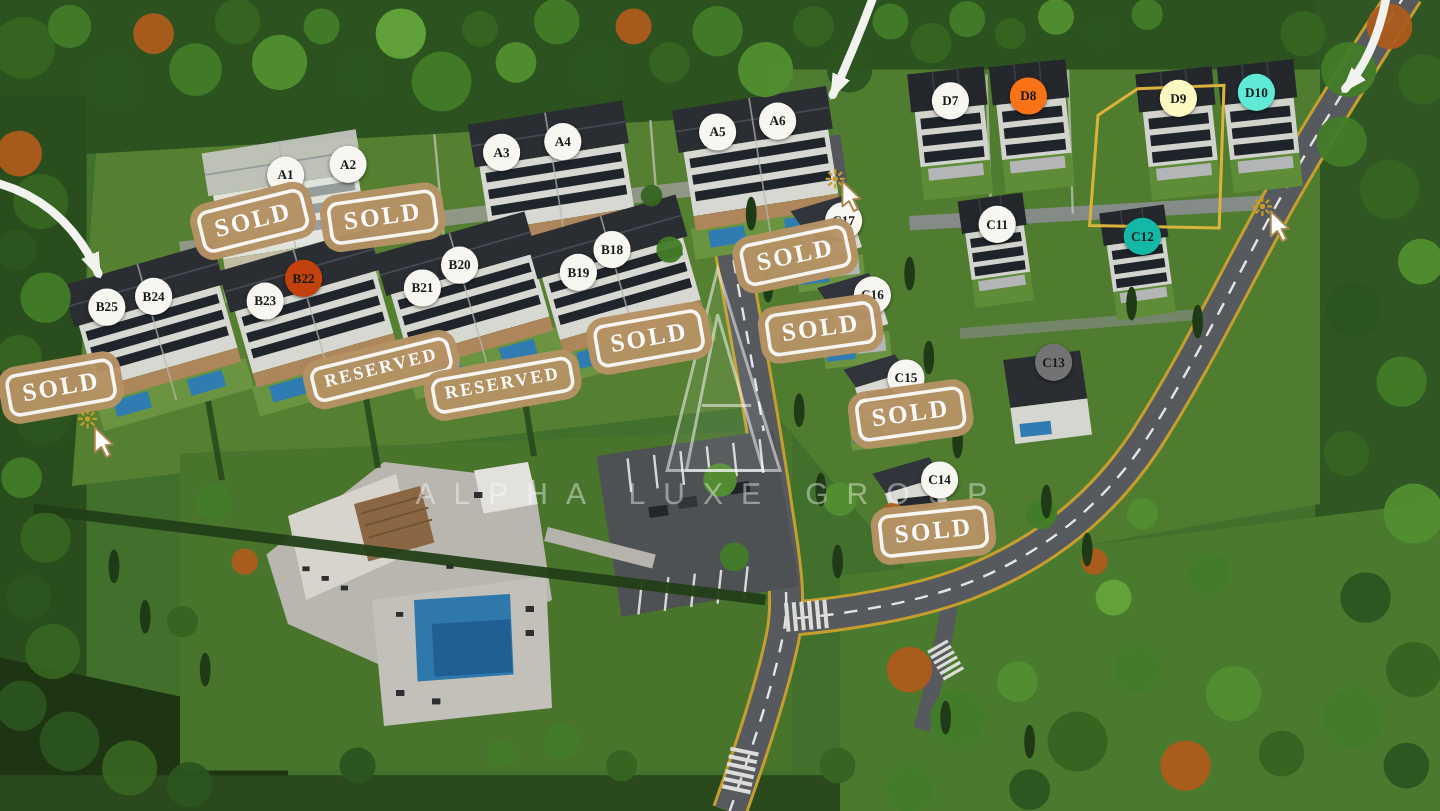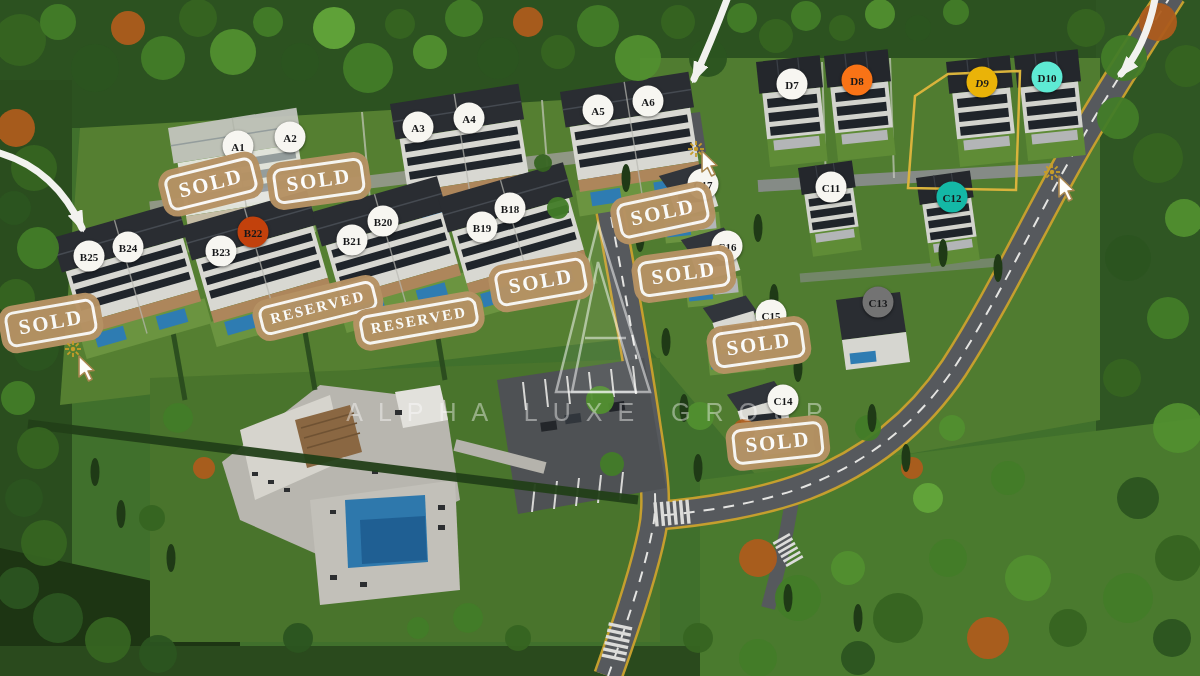--- a/index.html
+++ b/index.html
@@ -344,28 +344,28 @@
       <div class="vlabel" style="left: 89px; top: 256px; background: rgb(247, 246, 241); color: rgb(23, 24, 26);">B25</div>
       <div class="vlabel" style="left: 128px; top: 247px; background: rgb(247, 246, 241); color: rgb(23, 24, 26);">B24</div>
       <div class="vlabel" style="left: 221px; top: 251px; background: rgb(247, 246, 241); color: rgb(23, 24, 26);">B23</div>
       <div class="vlabel" style="left: 253px; top: 232px; background: #c2410c; color: rgb(23, 24, 26);">B22</div>
       <div class="vlabel" style="left: 352px; top: 240px; background: rgb(247, 246, 241); color: rgb(23, 24, 26);">B21</div>
       <div class="vlabel" style="left: 383px; top: 221px; background: rgb(247, 246, 241); color: rgb(23, 24, 26);">B20</div>
       <div class="vlabel" style="left: 482px; top: 227px; background: rgb(247, 246, 241); color: rgb(23, 24, 26);">B19</div>
       <div class="vlabel" style="left: 510px; top: 208px; background: rgb(247, 246, 241); color: rgb(23, 24, 26);">B18</div>
       <div class="vlabel" style="left: 703px; top: 184px; background: rgb(247, 246, 241); color: rgb(23, 24, 26);">C17</div>
       <div class="vlabel" style="left: 727px; top: 246px; background: rgb(247, 246, 241); color: rgb(23, 24, 26);">C16</div>
-      <div class="vlabel" style="left: 755px; top: 315px; background: rgb(247, 246, 241); color: rgb(23, 24, 26); margin-left: 16px;">C15</div>
+      <div class="vlabel" style="left: 755px; top: 315px; background: rgb(247, 246, 241); color: rgb(23, 24, 26);">C15</div>
       <div class="vlabel" style="left: 783px; top: 400px; background: rgb(247, 246, 241); color: rgb(23, 24, 26);">C14</div>
       <div class="vlabel" style="left: 878px; top: 302px; background: #737373; color: rgb(23, 24, 26);">C13</div>
       <div class="vlabel" style="left: 831px; top: 187px; background: rgb(247, 246, 241); color: rgb(23, 24, 26);">C11</div>
       <div class="vlabel" style="left: 952px; top: 197px; background: #14b8a6; color: rgb(23, 24, 26);">C12</div>
       <div class="vlabel" style="left: 792px; top: 84px; background: rgb(247, 246, 241); color: rgb(23, 24, 26);">D7</div>
       <div class="vlabel" style="left: 857px; top: 80px; background: #f97316; color: rgb(23, 24, 26);">D8</div>
-      <div class="vlabel" style="left: 982px; top: 82px; background: #eab308; color: rgb(23, 24, 26); font-style: italic;">D9</div>
+      <div class="vlabel" style="left: 982px; top: 82px; background: #fef9c3; color: rgb(23, 24, 26);">D9</div>
       <div class="vlabel" style="left: 1047px; top: 77px; background: #5eead4; color: rgb(23, 24, 26);">D10</div>
     </div>
   <div id="stamps">
       <div class="stamp" style="left: 211px; top: 184px; transform: translate(-50%, -50%) rotate(-14deg);">SOLD</div>
       <div class="stamp" style="left: 319px; top: 181px; transform: translate(-50%, -50%) rotate(-8deg);">SOLD</div>
       <div class="stamp" style="left: 51px; top: 323px; transform: translate(-50%, -50%) rotate(-10deg);">SOLD</div>
       <div class="stamp reserved" style="left: 318px; top: 308px; transform: translate(-50%, -50%) rotate(-14deg);">RESERVED</div>
       <div class="stamp reserved" style="left: 419px; top: 321px; transform: translate(-50%, -50%) rotate(-10deg);">RESERVED</div>
       <div class="stamp" style="left: 541px; top: 282px; transform: translate(-50%, -50%) rotate(-10deg);">SOLD</div>
       <div class="stamp" style="left: 663px; top: 213px; transform: translate(-50%, -50%) rotate(-12deg);">SOLD</div>

